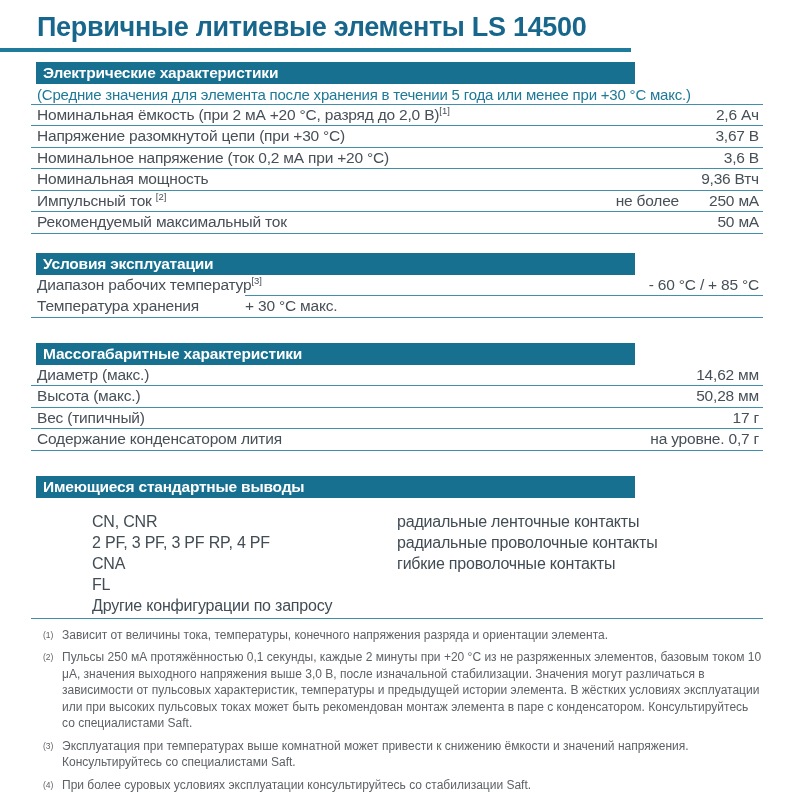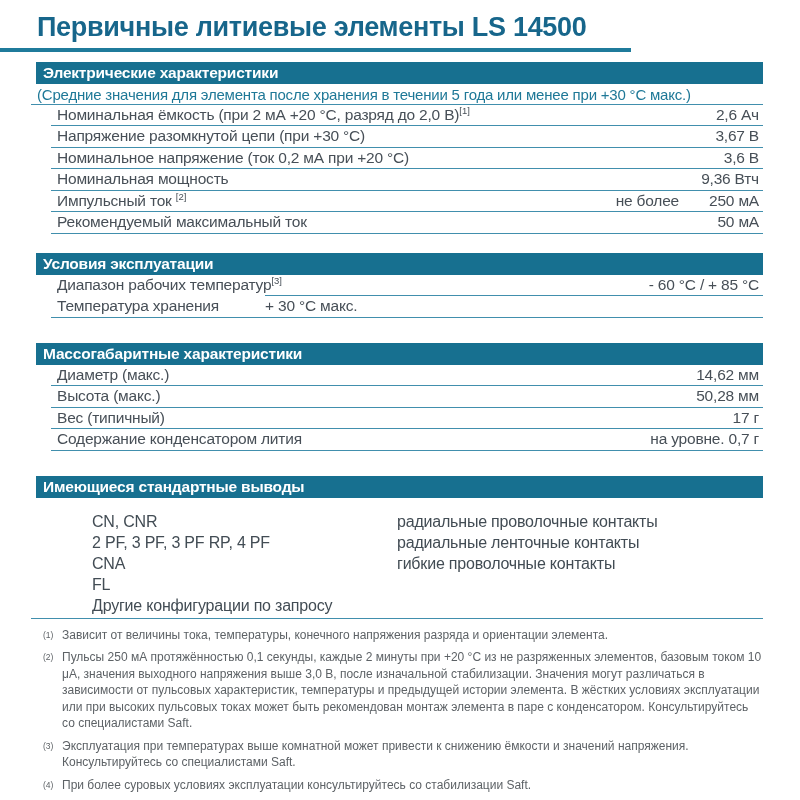--- a/index.html
+++ b/index.html
@@ -11,42 +11,41 @@
   .page { position:relative; width:800px; height:800px; }
 
   .doc-title {
     margin:12px 0 0 37px;
     font-size:27px; font-weight:bold; letter-spacing:-0.3px;
     color:#17668b; white-space:nowrap;
   }
   .title-rule { margin-top:5px; width:631px; height:3.5px; background:#1f7b9b; }
 
   .section-bar {
-    margin-left:36px; width:727px; height:22px; line-height:22px;
+    margin-left:36px; width:599px; height:22px; line-height:22px;
     box-sizing:border-box; padding-left:7px;
     background:#177090; color:#ffffff;
     font-size:15.5px; font-weight:bold; letter-spacing:-0.2px;
     white-space:nowrap;
   }
 
   .tbl { margin-left:31px; width:732px; font-size:15.5px; color:#474f57; letter-spacing:-0.2px; }
 
   .subtitle-row {
     height:21px; line-height:21px; padding-left:6px; box-sizing:border-box;
     color:#1e7897; font-size:15px; white-space:nowrap;
     border-bottom:1.4px solid #418fad;
   }
 
   .row {
     display:flex; align-items:center;
     height:21.5px; box-sizing:border-box;
     padding:0 4px 0 6px;
     border-bottom:1.4px solid #418fad;
     white-space:nowrap;
-    margin-left:20px;
   }
   .row .lbl { flex:1 1 auto; overflow:hidden; }
   .row .lbl-fixed { flex:0 0 208px; }
   .row .mid { flex:1 1 auto; }
   .row .qual { flex:0 0 auto; margin-right:30px; }
   .row .val { flex:0 0 auto; text-align:right; }
 
   .row.partial-border { border-bottom:none; position:relative; }
   .row.partial-border::after {
     content:""; position:absolute; left:214px; right:0; bottom:0;
@@ -156,22 +155,22 @@
     <div class="section-bar">Имеющиеся стандартные выводы</div>
     <div class="terminals-body">
       <div class="codes">
         <div>CN, CNR</div>
         <div>2 PF, 3 PF, 3 PF RP, 4 PF</div>
         <div>CNA</div>
         <div>FL</div>
         <div>Другие конфигурации по запросу</div>
       </div>
       <div class="descs">
+        <div>радиальные ленточные контакты</div>
         <div>радиальные проволочные контакты</div>
-        <div>радиальные ленточные контакты</div>
         <div>гибкие проволочные контакты</div>
       </div>
     </div>
   </div>
 
   <div class="footnotes">
     <div class="fn">
       <span class="mark">(1)</span>
       <span class="txt">Зависит от величины тока, температуры, конечного напряжения разряда и ориентации элемента.</span>
     </div>

